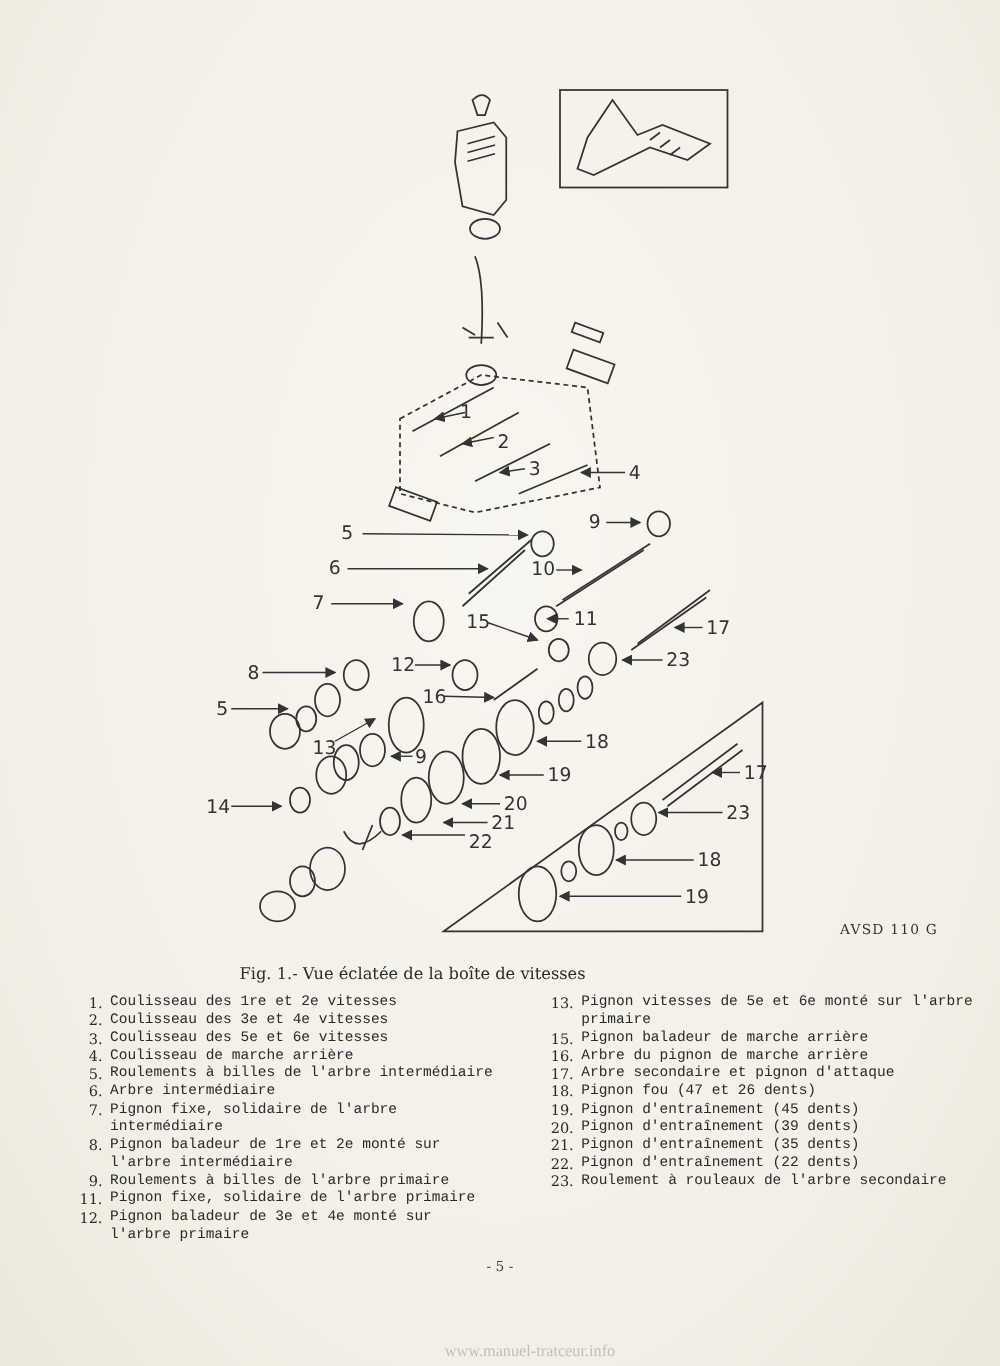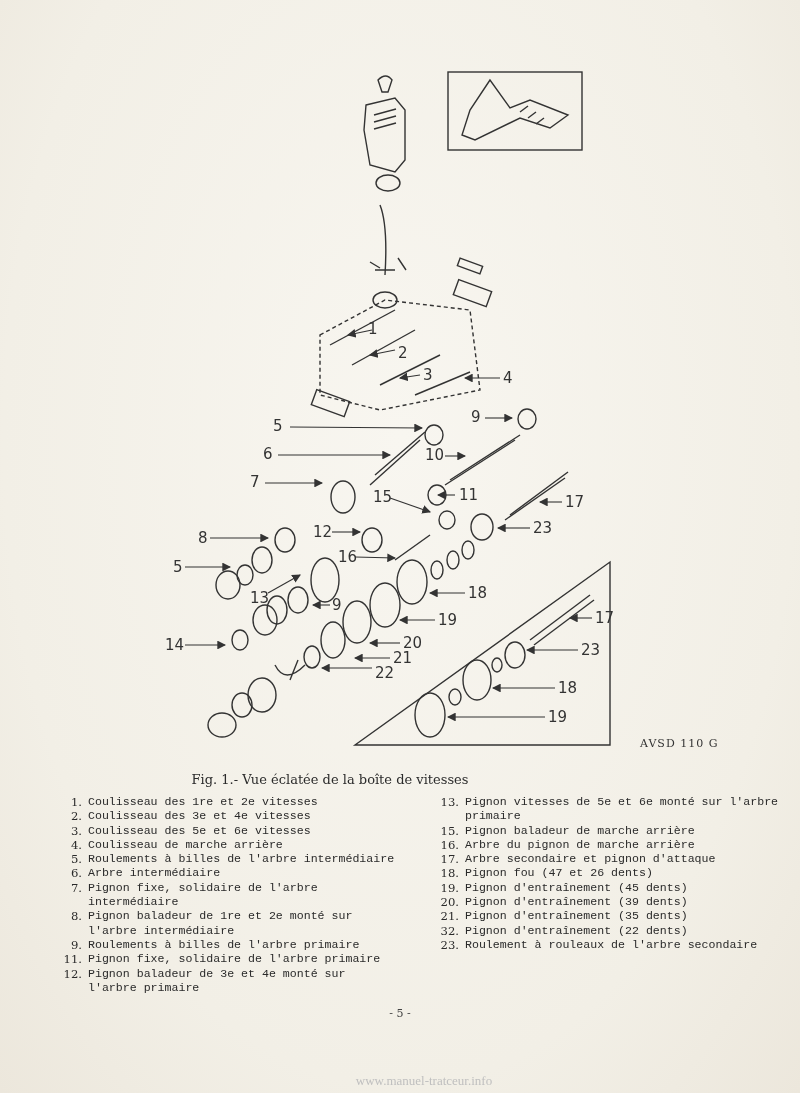--- a/index.html
+++ b/index.html
@@ -8,21 +8,21 @@
     background:#f4f1ea;
     font-family:"DejaVu Serif", serif;
     color:#2a2a2a;
     position:relative;
   }
   .page { position:absolute; left:0; top:0; width:800px; height:1093px;
     background: radial-gradient(ellipse at 50% 40%, #f8f6f0 0%, #f2efe6 70%, #ece7dc 100%); }
   .figure { position:absolute; left:0; top:0; width:800px; height:760px; }
   .figure svg { width:800px; height:760px; display:block; }
   .callout { font-family:"DejaVu Sans", sans-serif; font-size:15px; fill:#333; }
-  .ref { position:absolute; left:640px; top:737px; font-size:11px; letter-spacing:1px; color:#333; font-family:"DejaVu Serif", serif; }
+  .ref { position:absolute; left:672px; top:737px; font-size:11px; letter-spacing:1px; color:#333; font-family:"DejaVu Serif", serif; }
   .caption { position:absolute; left:0; width:660px; top:772px; text-align:center; font-size:13px; color:#2b2b2b; }
   .legend { position:absolute; top:795px; font-size:11.6px; line-height:14.3px; }
   .legend.left { left:55px; width:345px; }
   .legend.right { left:432px; width:370px; }
   .item { display:flex; }
   .num { width:27px; text-align:right; padding-right:6px; flex:none; }
   .txt { flex:1;font-family:Liberation Mono, monospace; }
   .pagenum { position:absolute; left:0; width:800px; top:1007px; text-align:center; font-size:11px; color:#444; }
   .watermark { position:absolute; left:0; width:800px; top:1073px; text-align:center; font-size:13px; color:#bfbfbf; font-family:Liberation Serif, serif;padding-left:24px; }
 </style>
@@ -251,21 +251,21 @@
       </div>
     <div class="item">
         <span class="num">20.</span>
         <span class="txt">Pignon d'entraînement (39 dents)</span>
       </div>
     <div class="item">
         <span class="num">21.</span>
         <span class="txt">Pignon d'entraînement (35 dents)</span>
       </div>
     <div class="item">
-        <span class="num">32.</span>
+        <span class="num">22.</span>
         <span class="txt">Pignon d'entraînement (22 dents)</span>
       </div>
     <div class="item">
         <span class="num">23.</span>
         <span class="txt">Roulement à rouleaux de l'arbre secondaire</span>
       </div>
   </div>
 
   <div class="pagenum">- 5 -</div>
   <div class="watermark">www.manuel-tratceur.info</div>

